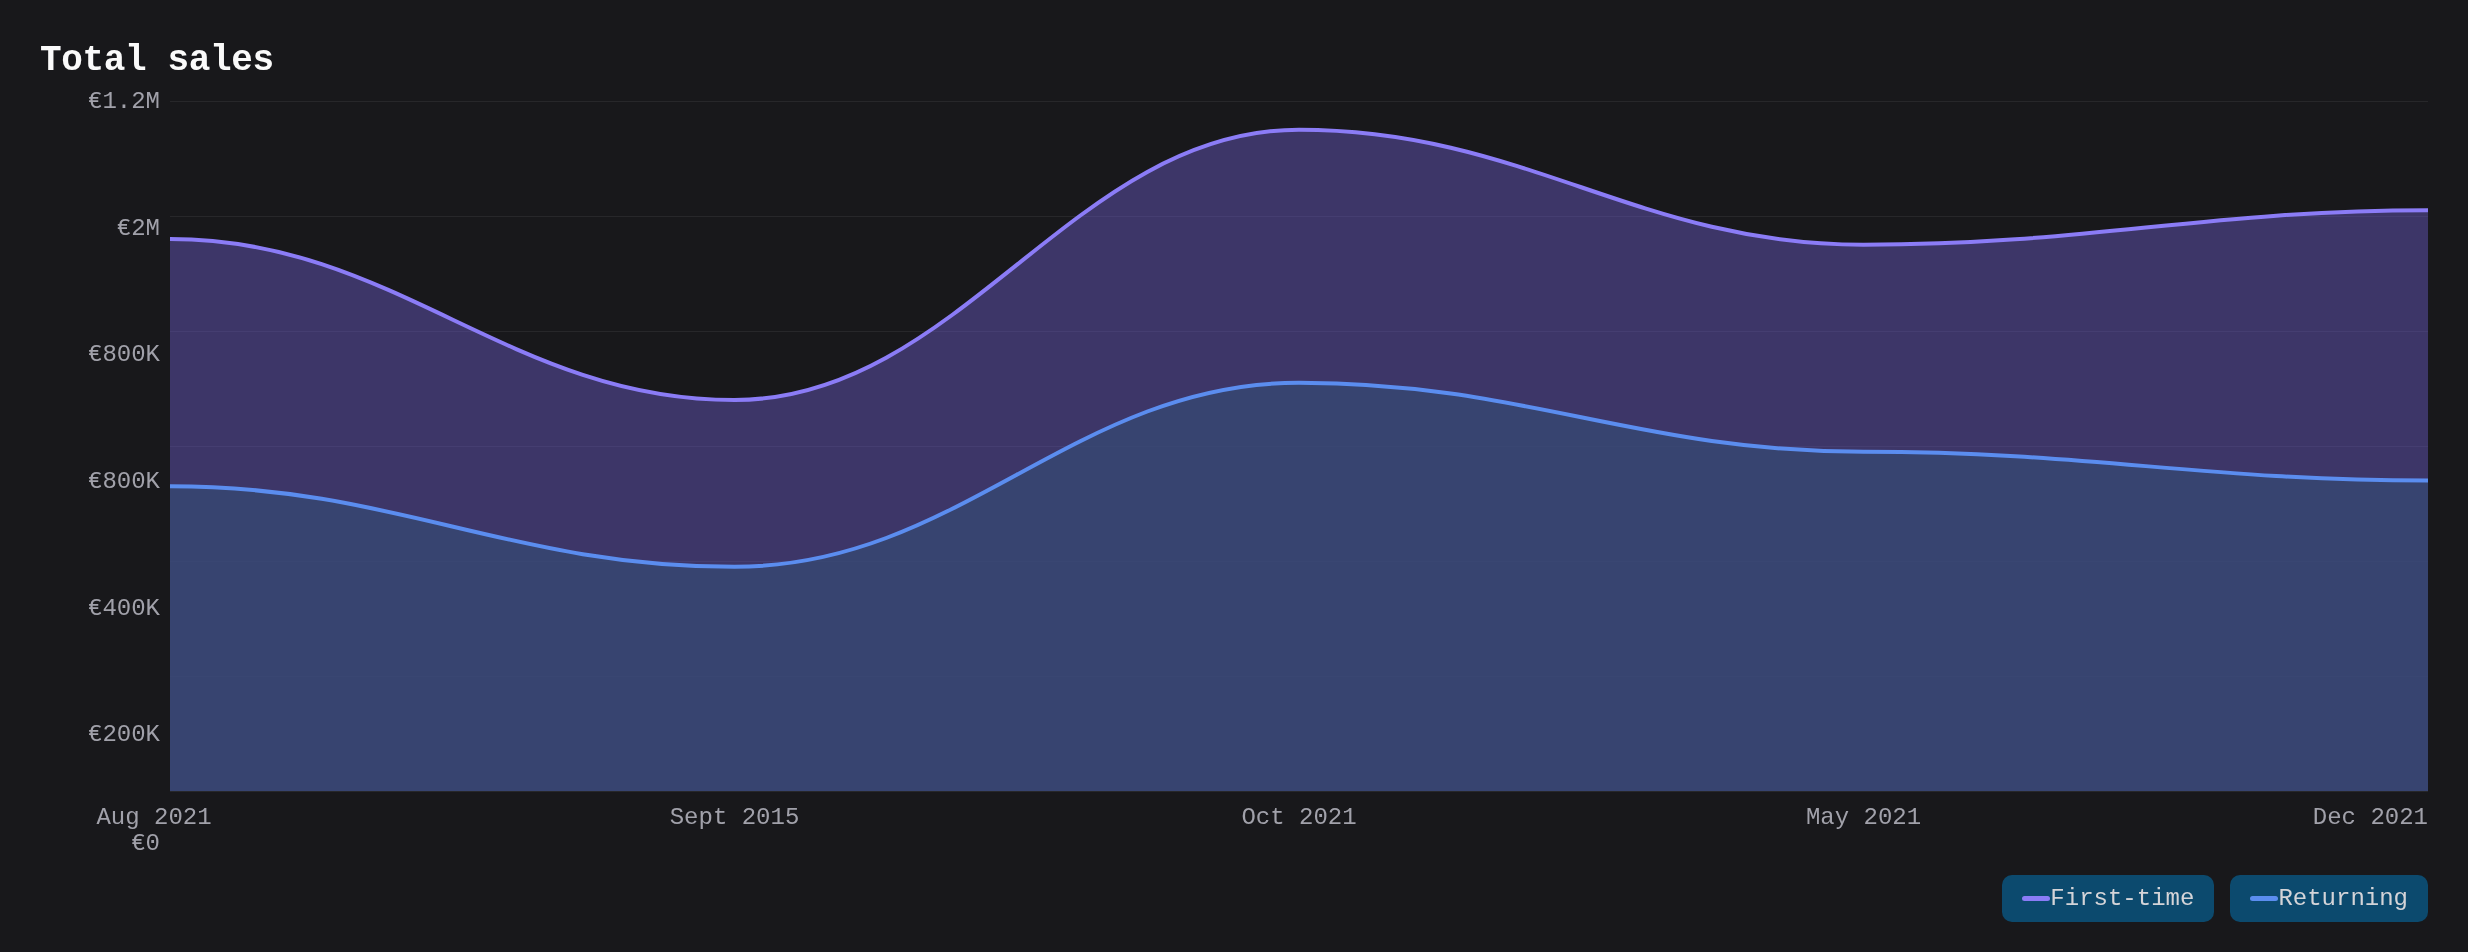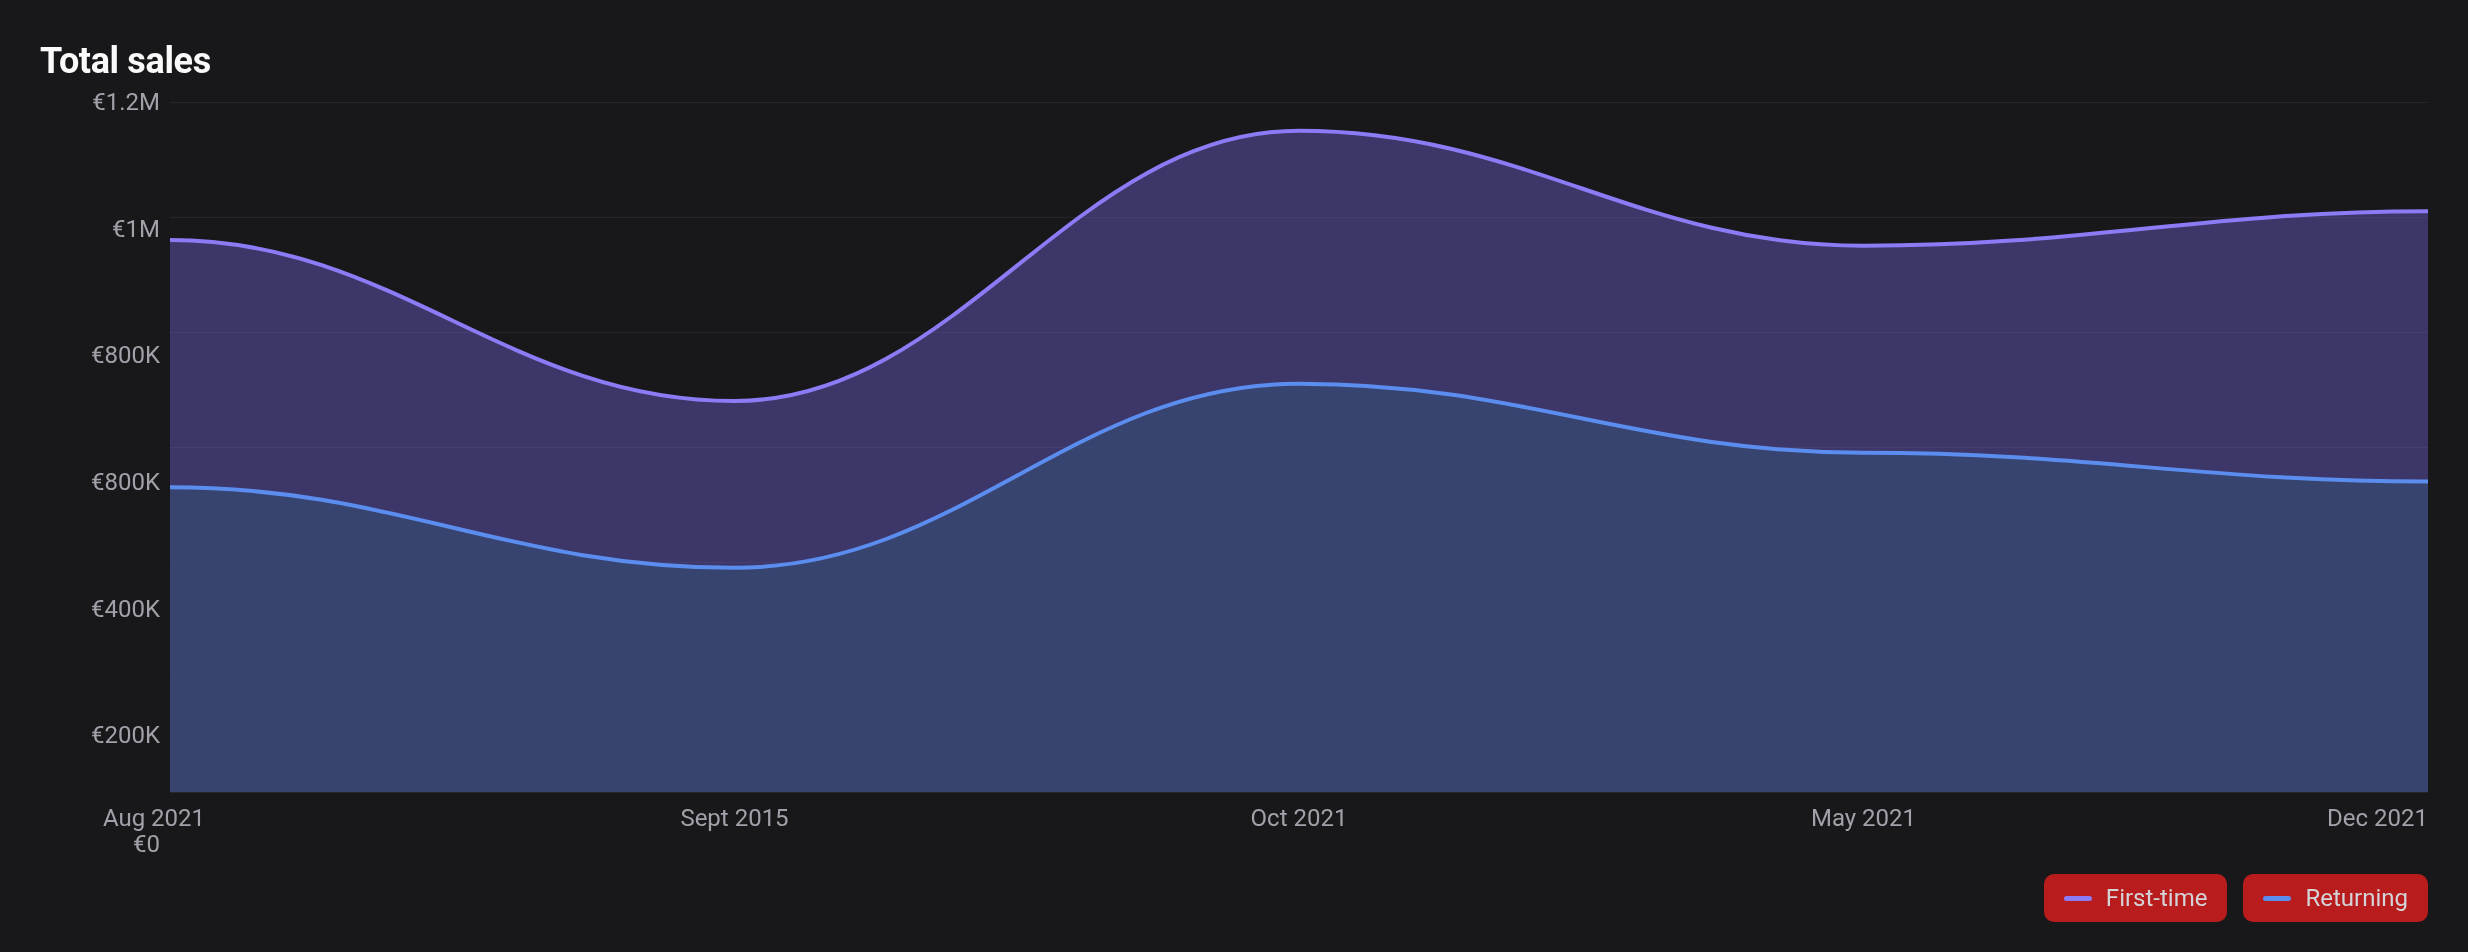--- a/index.html
+++ b/index.html
@@ -8,20 +8,21 @@
     background: #18181b;
     color: #fafafa;
     font-family: -apple-system, BlinkMacSystemFont, "Segoe UI", Roboto, Helvetica, Arial, sans-serif;
   }
   .card {
     width: 2468px;
     height: 952px;
     padding: 40px 40px 16px 40px;
     position: relative;
     background: #18181b;
+    font-family: Liberation Mono, monospace;
   }
   .title {
     font-size: 36px;
     font-weight: 700;
     color: #fafafa;
     margin-bottom: 20px;
     letter-spacing: -0.01em;
   }
   .chart-wrap {
     position: relative;
@@ -62,22 +63,21 @@
   .legend {
     position: absolute;
     right: 40px;
     bottom: 30px;
     display: flex;
     gap: 16px;
   }
   .legend-item {
     display: flex;
     align-items: center;
-    gap: 14px;
-    background: #b91c1c;
+    background: #0c4a6e;
     border-radius: 10px;
     padding: 10px 20px;
     color: #d4d4d8;
     font-size: 24px;
     cursor: pointer;
   }
   .legend-swatch {
     width: 28px;
     height: 5px;
     border-radius: 3px;
@@ -92,21 +92,21 @@
 </style>
 </head>
 <body>
 
 <div class="card">
   <h2 class="title">Total sales</h2>
 
   <div class="chart-wrap">
 
     <div class="ytick" style="top:0%">€1.2M</div>
-    <div class="ytick" style="top:16.6667%">€1M</div>
+    <div class="ytick" style="top:16.6667%">€2M</div>
     <div class="ytick" style="top:33.3333%">€800K</div>
     <div class="ytick" style="top:50%">€800K</div>
     <div class="ytick" style="top:66.6667%">€400K</div>
     <div class="ytick" style="top:83.3333%">€200K</div>
     <div class="ytick" style="top:100%; transform:translateY(-115%);">€0</div>
 
     <div class="plot">
 
       <div class="gridline" style="top:0%"></div>
       <div class="gridline" style="top:16.6667%"></div>

